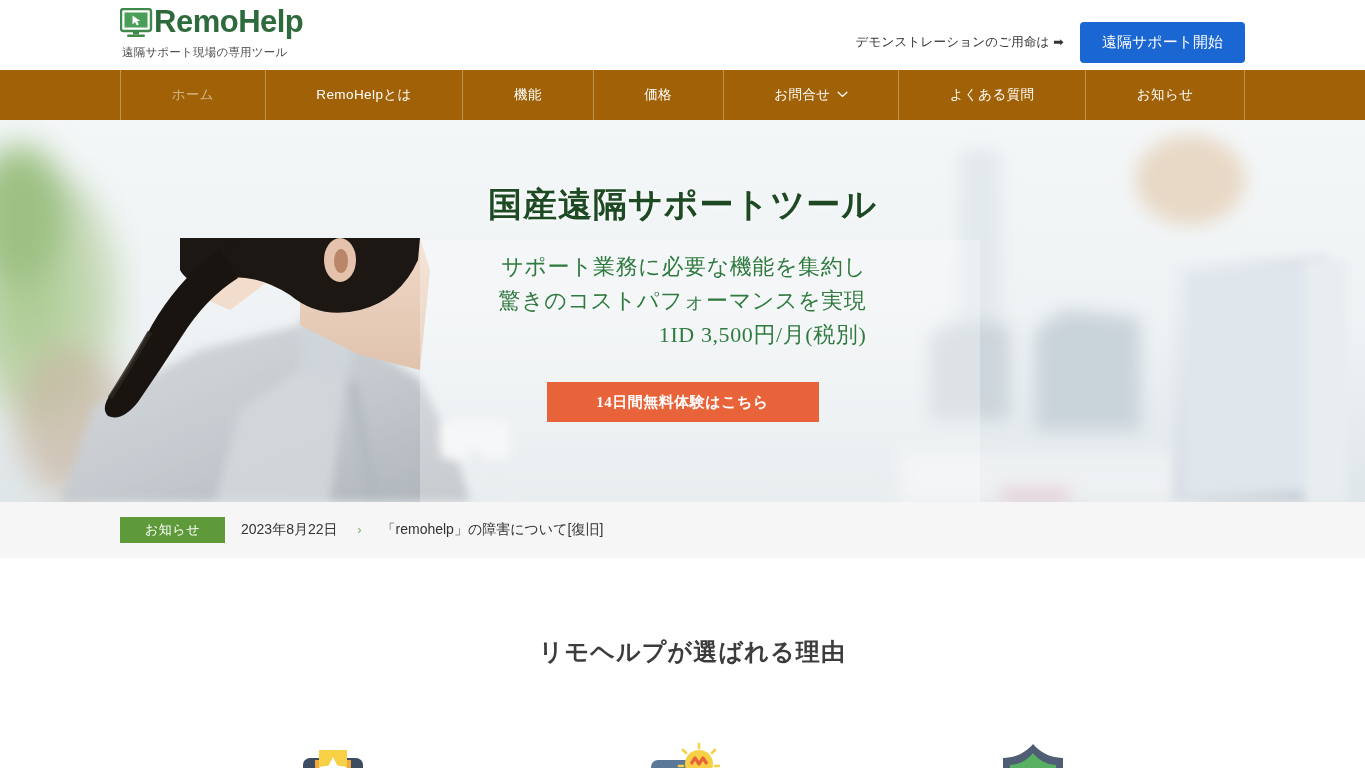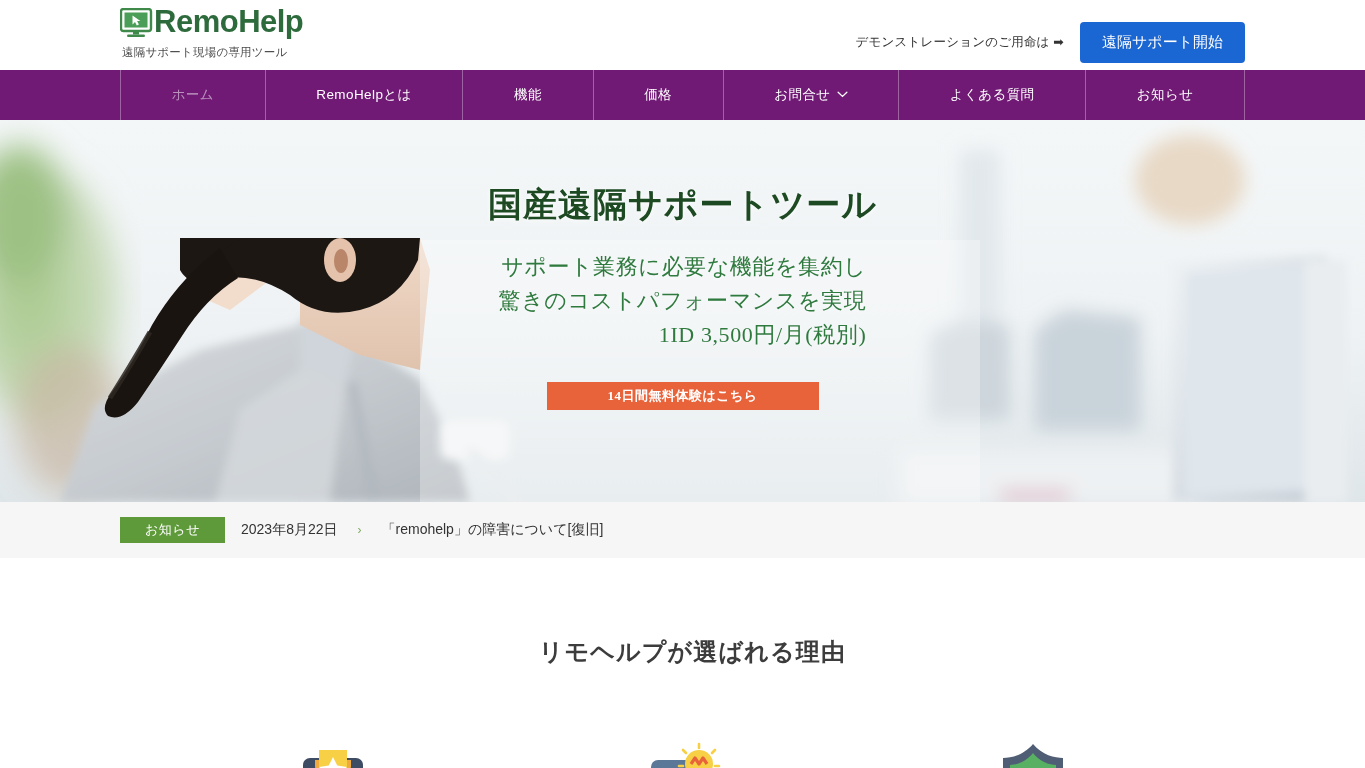--- a/index.html
+++ b/index.html
@@ -37,21 +37,21 @@
     display: flex; align-items: center; gap: 16px;
   }
   .demo-text { font-size: 12.5px; color: #333; letter-spacing: 0.2px; white-space: nowrap; }
   .btn-start {
     background: #1a66d2; color: #fff; border: none; border-radius: 4px;
     font-size: 15px; padding: 11px 22px; cursor: pointer; white-space: nowrap;
     font-family: inherit;
   }
 
   
-  .navbar { height: 50px; background: #701a75; display: flex; align-items: stretch; }
+  .navbar { height: 50px; background: #a16207; display: flex; align-items: stretch; }
   .nav-inner {
     width: 1125px; margin: 0 auto; display: flex; align-items: stretch;
     justify-content: space-between;
   }
   .nav-item {
     flex: 1 1 auto; display: flex; align-items: center; justify-content: center;
     color: #ffffff; font-size: 13.5px; letter-spacing: 0.4px;
     border-left: 1px solid rgba(255,255,255,0.32);
     cursor: pointer; position: relative; white-space: nowrap;
   }
@@ -70,21 +70,21 @@
     font-size: 34px; font-weight: bold; color: #1d4a22; letter-spacing: 1px;
     text-shadow: 0 1px 5px rgba(255,255,255,0.85);
   }
   .hero-sub {
     margin-top: 22px; text-align: right; color: #2f7a3e;
     font-size: 22px; line-height: 1.55; letter-spacing: 0.6px;
     text-shadow: 0 1px 5px rgba(255,255,255,0.8);
   }
   .btn-trial {
     margin-top: 30px; background: #e8633a; color: #fff; border: none;
-    width: 272px; height: 28px; font-size: 13px; font-weight: bold;
+    width: 272px; height: 40px; font-size: 15px; font-weight: bold;
     cursor: pointer; letter-spacing: 0.5px; font-family: inherit;
   }
 
   
   .newsbar { height: 56px; background: #f6f6f6; display: flex; align-items: center; }
   .news-inner {
     width: 1125px; margin: 0 auto; display: flex; align-items: center; gap: 16px;
   }
   .news-badge {
     background: #5e9a39; color: #fff; font-size: 13px; letter-spacing: 0.5px;

